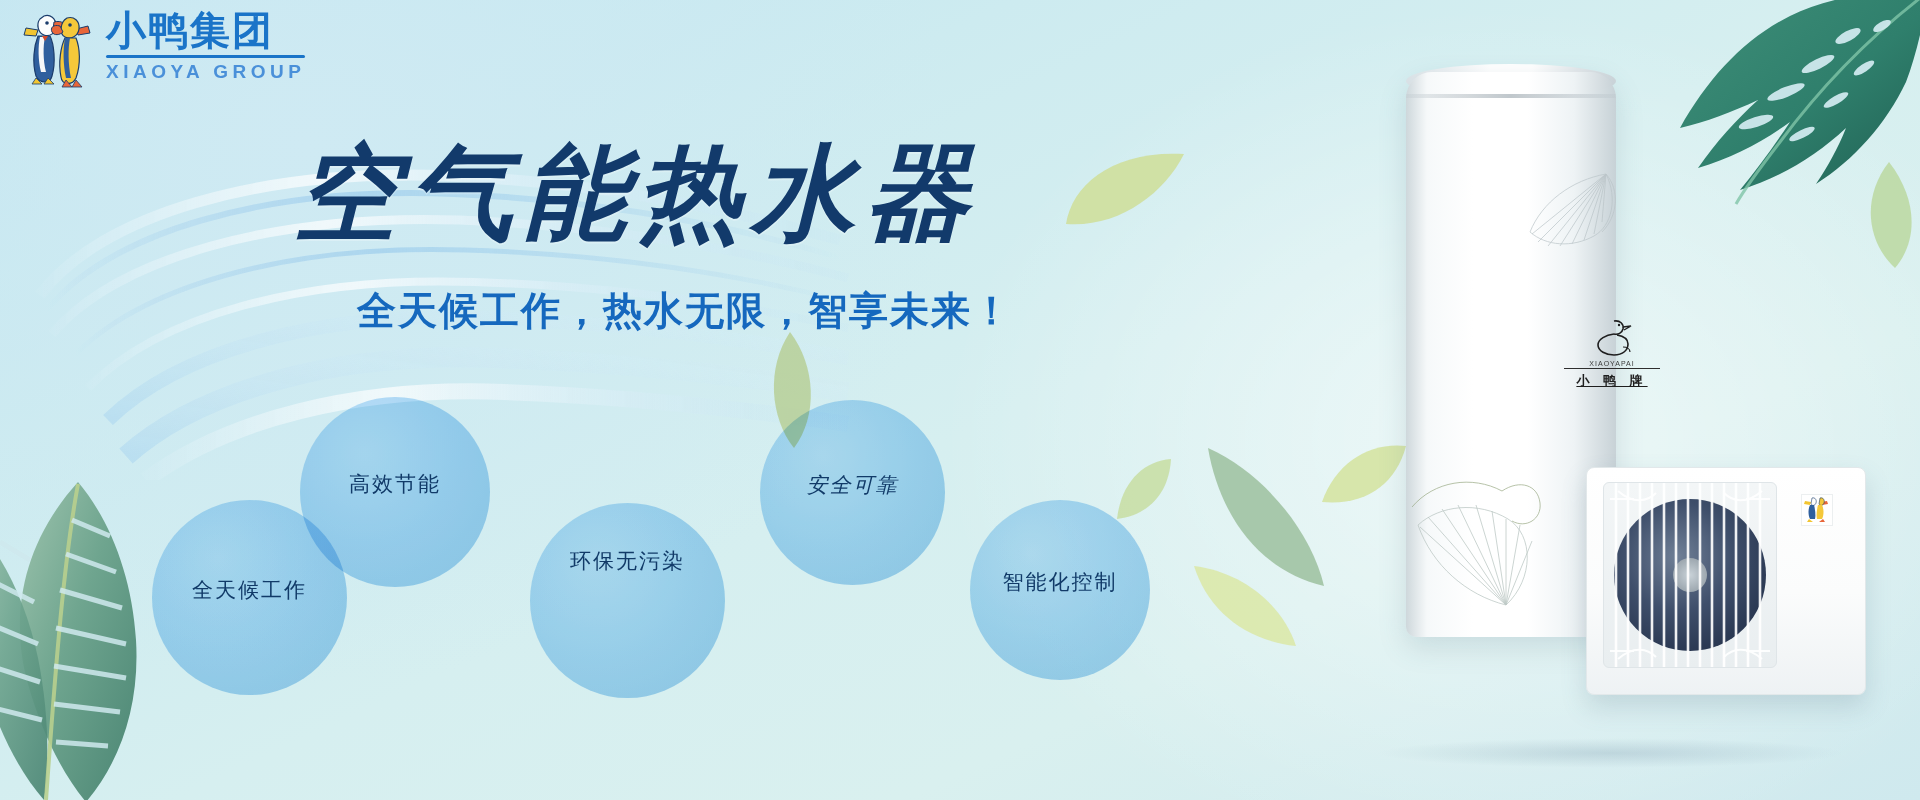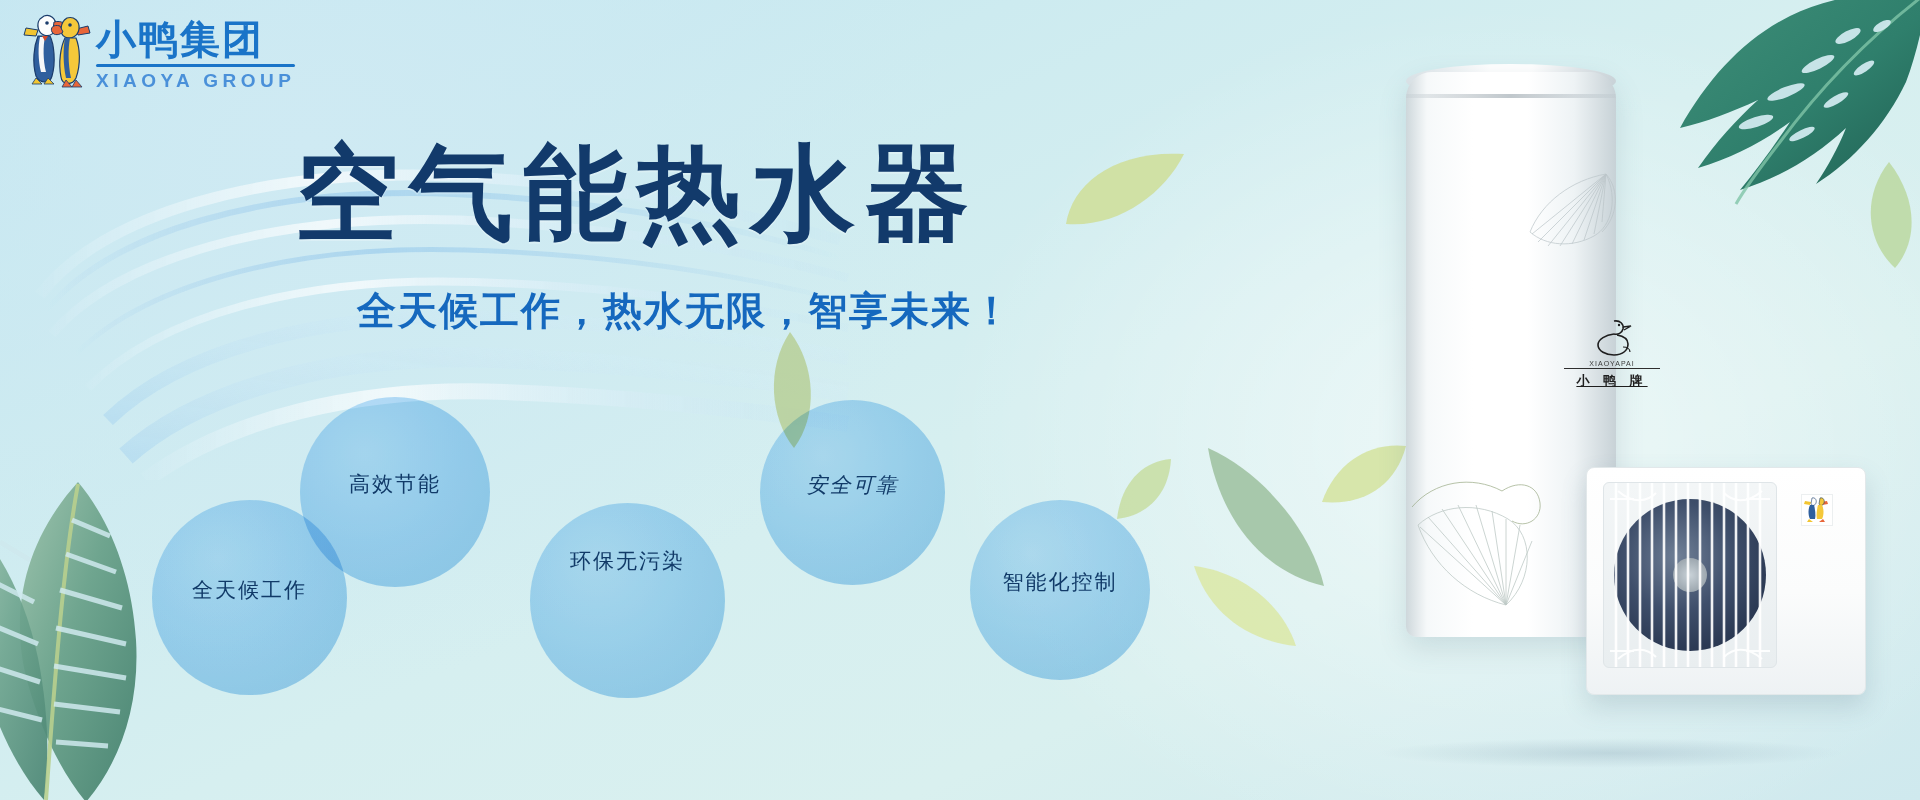--- a/index.html
+++ b/index.html
@@ -15,36 +15,37 @@
       linear-gradient(155deg,#bfe5f0 0%,#cdebf0 28%,#d6eff0 52%,#d9f0ef 72%,#cfe9ee 100%);
   }
 
   
   .swirls{position:absolute;left:30px;top:120px;width:820px;height:360px;pointer-events:none;opacity:.95;}
 
   
   .softleaf{position:absolute;pointer-events:none;}
 
   
-  #logo{position:absolute;left:18px;top:10px;display:flex;align-items:flex-end;}
+  #logo{position:absolute;left:18px;top:10px;display:flex;align-items:flex-start;gap:10px;}
   #logo .mascots{width:78px;height:80px;flex:0 0 auto;}
   #logo .wordmark{display:flex;flex-direction:column;line-height:1;}
   #logo .cn{
     font-size:40px;font-weight:700;color:#1a74c8;letter-spacing:2px;
     font-family:"Liberation Sans","DejaVu Sans",sans-serif;
   }
   #logo .rule{height:3px;background:#1a74c8;margin:5px 0 4px 0;border-radius:2px;}
   #logo .en{font-size:19px;font-weight:700;color:#4a90d9;letter-spacing:4.5px;}
 
   
   #headline{position:absolute;left:295px;top:140px;width:820px;}
   #title{
     font-size:104px;line-height:1.02;font-weight:700;color:#123a6b;
     letter-spacing:10px;white-space:nowrap;
     text-shadow:0 2px 0 rgba(255,255,255,.25);
+    font-style:italic;
   }
   #subtitle{
     margin-top:38px;margin-left:62px;
     font-size:39px;font-weight:700;color:#1568be;letter-spacing:2px;white-space:nowrap;
   }
 
   
   .bubble{
     position:absolute;border-radius:50%;
     display:flex;align-items:center;justify-content:center;

